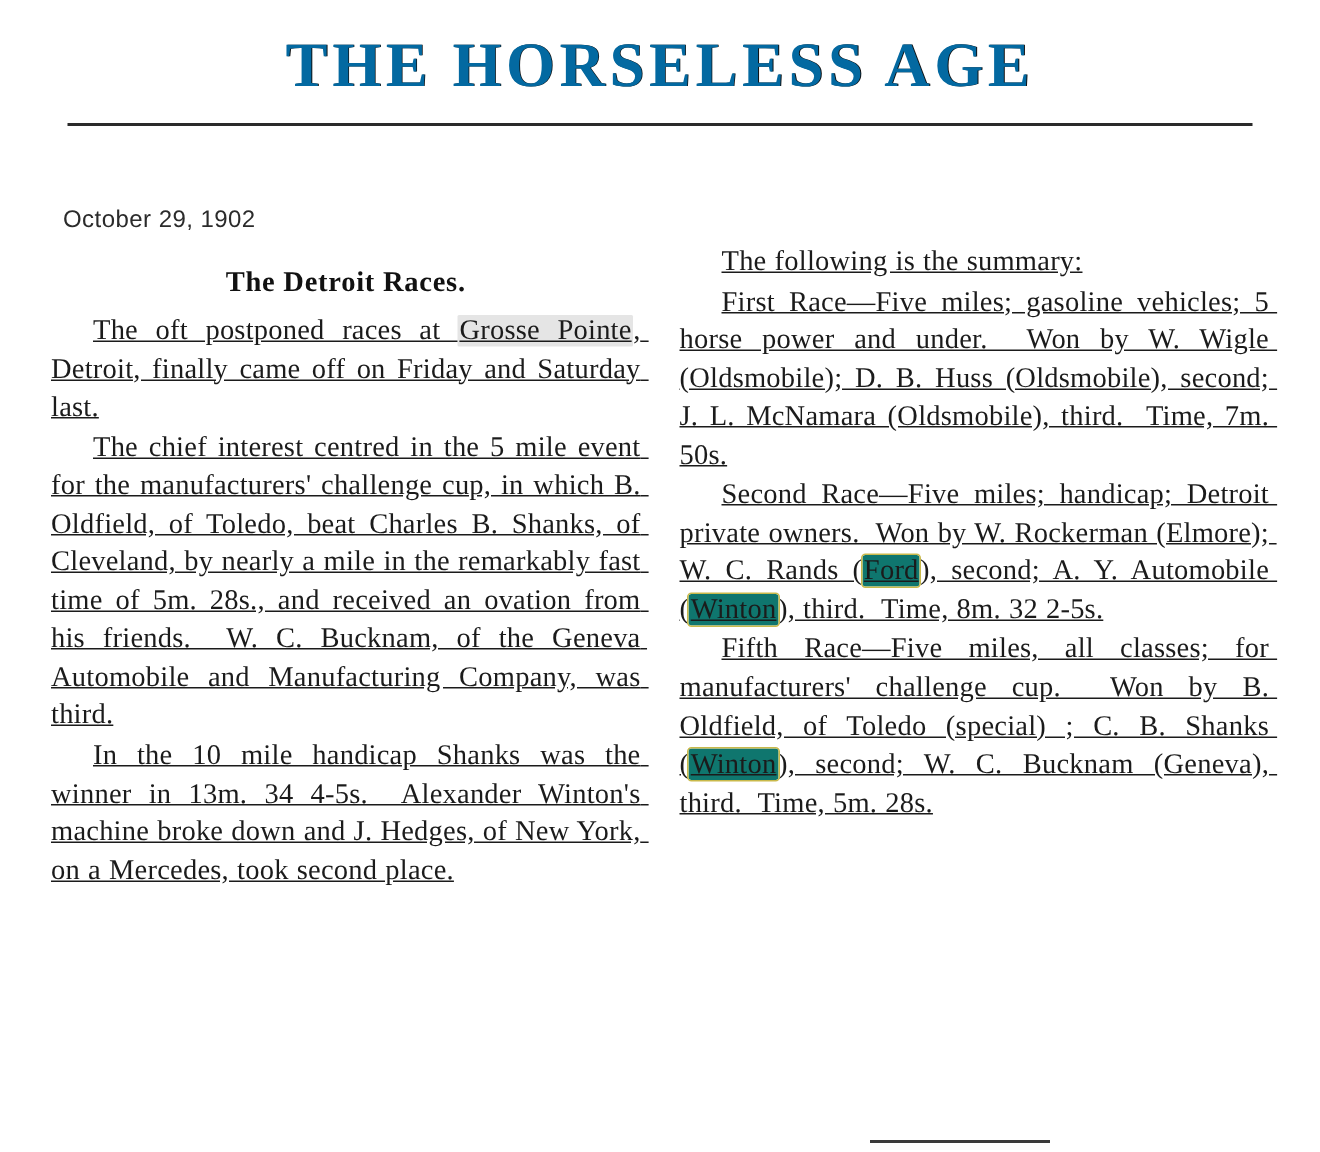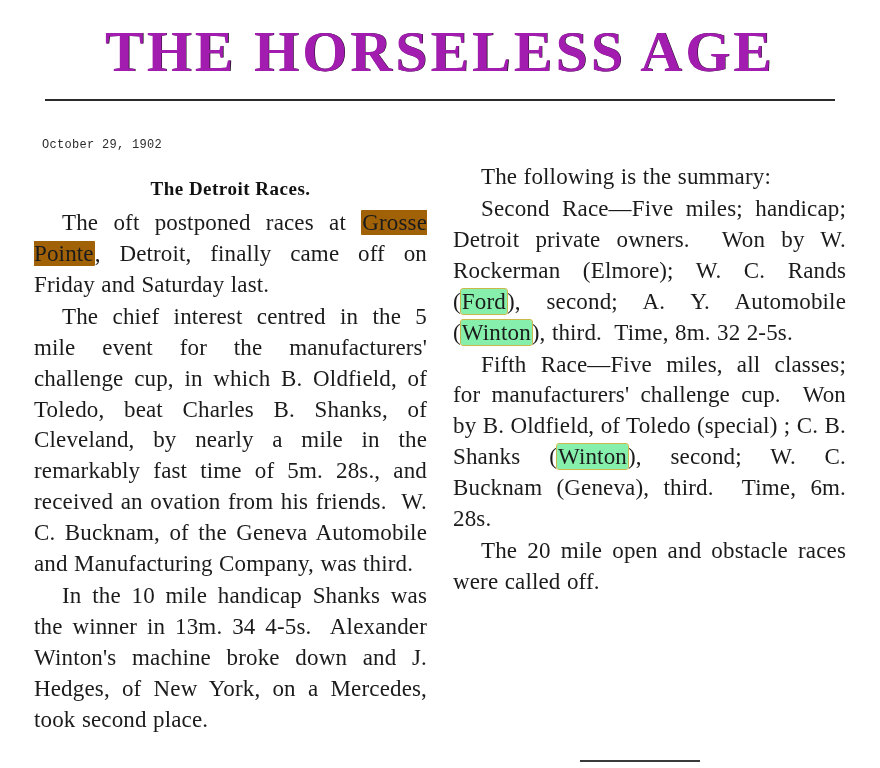--- a/index.html
+++ b/index.html
@@ -17,42 +17,42 @@
   .page {
     position: relative;
     width: 880px;
     height: 768px;
     box-sizing: border-box;
     padding: 0;
   }
   .masthead {
     text-align: center;
     font-family: "Liberation Serif", serif;
-    font-size: 58px;
+    font-size: 42px;
     letter-spacing: 3px;
     font-weight: bold;
-    color: #a21caf;
+    color: #0369a1;
     margin: 22px 0 0 0;
     line-height: 1.05;
     text-shadow: 0.6px 0 0 #111;
   }
   .rule-top {
     width: 790px;
     height: 2px;
     background: #2a2a2a;
     margin: 16px auto 0 auto;
   }
   .dateline {
     position: absolute;
     left: 42px;
     top: 116px;
-    font-size: 12px;
+    font-size: 16px;
     letter-spacing: 0.3px;
     color: #2b2b2b;
-    font-family: Liberation Mono, monospace;
+    font-family: Liberation Sans, sans-serif;
   }
   .columns {
     position: absolute;
     top: 140px;
     left: 0;
     width: 880px;
     display: flex;
     gap: 26px;
     padding: 0 34px;
     box-sizing: border-box;
@@ -65,38 +65,39 @@
     font-weight: bold;
     font-size: 19px;
     letter-spacing: 0.5px;
     margin: 16px 0 8px 0;
     color: #111;
   }
   p.para {
     margin: 0 0 1px 0;
     text-indent: 28px;
     text-align: justify;
-    font-size: 23px;
+    font-size: 19px;
     line-height: 1.345;
     letter-spacing: 0.15px;
     color: #1b1b1b;
     -webkit-hyphens: none;
     hyphens: none;
     word-spacing: 0.5px;
+    text-decoration: underline;
   }
   .col-right p.para:first-child {
     margin-top: 0;
   }
   .hl {
-    background: #a16207;
+    background: #e5e5e5;
     padding: 0 1px;
     border-radius: 1px;
   }
   .hl-box {
-    background: #86efac;
+    background: #0f766e;
     outline: 1px solid #c9b94b;
     padding: 0 1px;
     border-radius: 2px;
   }
   .rule-bottom {
     position: absolute;
     left: 580px;
     bottom: 28px;
     width: 120px;
     height: 2px;
@@ -119,21 +120,21 @@
       <div class="col-head">The Detroit Races.</div>
       <div id="left-body">
           <p class="para"><span class="sp">The oft postponed races at </span><span class="hl">Grosse Pointe</span><span class="sp">, Detroit, finally came off on Friday and Saturday last.</span></p>
           <p class="para"><span class="sp">The chief interest centred in the 5 mile event for the manufacturers' challenge cup, in which B. Oldfield, of Toledo, beat Charles B. Shanks, of Cleveland, by nearly a mile in the remarkably fast time of 5m. 28s., and received an ovation from his friends.  W. C. Bucknam, of the Geneva Automobile and Manufacturing Company, was third.</span></p>
           <p class="para"><span class="sp">In the 10 mile handicap Shanks was the winner in 13m. 34 4-5s.  Alexander Winton's machine broke down and J. Hedges, of New York, on a Mercedes, took second place.</span></p>
         </div>
     </div>
     <div class="col col-right">
       <div id="right-body">
           <p class="para"><span class="sp">The following is the summary:</span></p>
+          <p class="para"><span class="sp">First Race—Five miles; gasoline vehicles; 5 horse power and under.  Won by W. Wigle (Oldsmobile); D. B. Huss (Oldsmobile), second; J. L. McNamara (Oldsmobile), third.  Time, 7m. 50s.</span></p>
           <p class="para"><span class="sp">Second Race—Five miles; handicap; Detroit private owners.  Won by W. Rockerman (Elmore); W. C. Rands (</span><span class="hl-box">Ford</span><span class="sp">), second; A. Y. Automobile (</span><span class="hl-box">Winton</span><span class="sp">), third.  Time, 8m. 32 2-5s.</span></p>
-          <p class="para"><span class="sp">Fifth Race—Five miles, all classes; for manufacturers' challenge cup.  Won by B. Oldfield, of Toledo (special) ; C. B. Shanks (</span><span class="hl-box">Winton</span><span class="sp">), second; W. C. Bucknam (Geneva), third.  Time, 6m. 28s.</span></p>
-          <p class="para"><span class="sp">The 20 mile open and obstacle races were called off.</span></p>
+          <p class="para"><span class="sp">Fifth Race—Five miles, all classes; for manufacturers' challenge cup.  Won by B. Oldfield, of Toledo (special) ; C. B. Shanks (</span><span class="hl-box">Winton</span><span class="sp">), second; W. C. Bucknam (Geneva), third.  Time, 5m. 28s.</span></p>
         </div>
     </div>
   </div>
 
   <div class="rule-bottom"></div>
 </div>
 
 </body></html>

